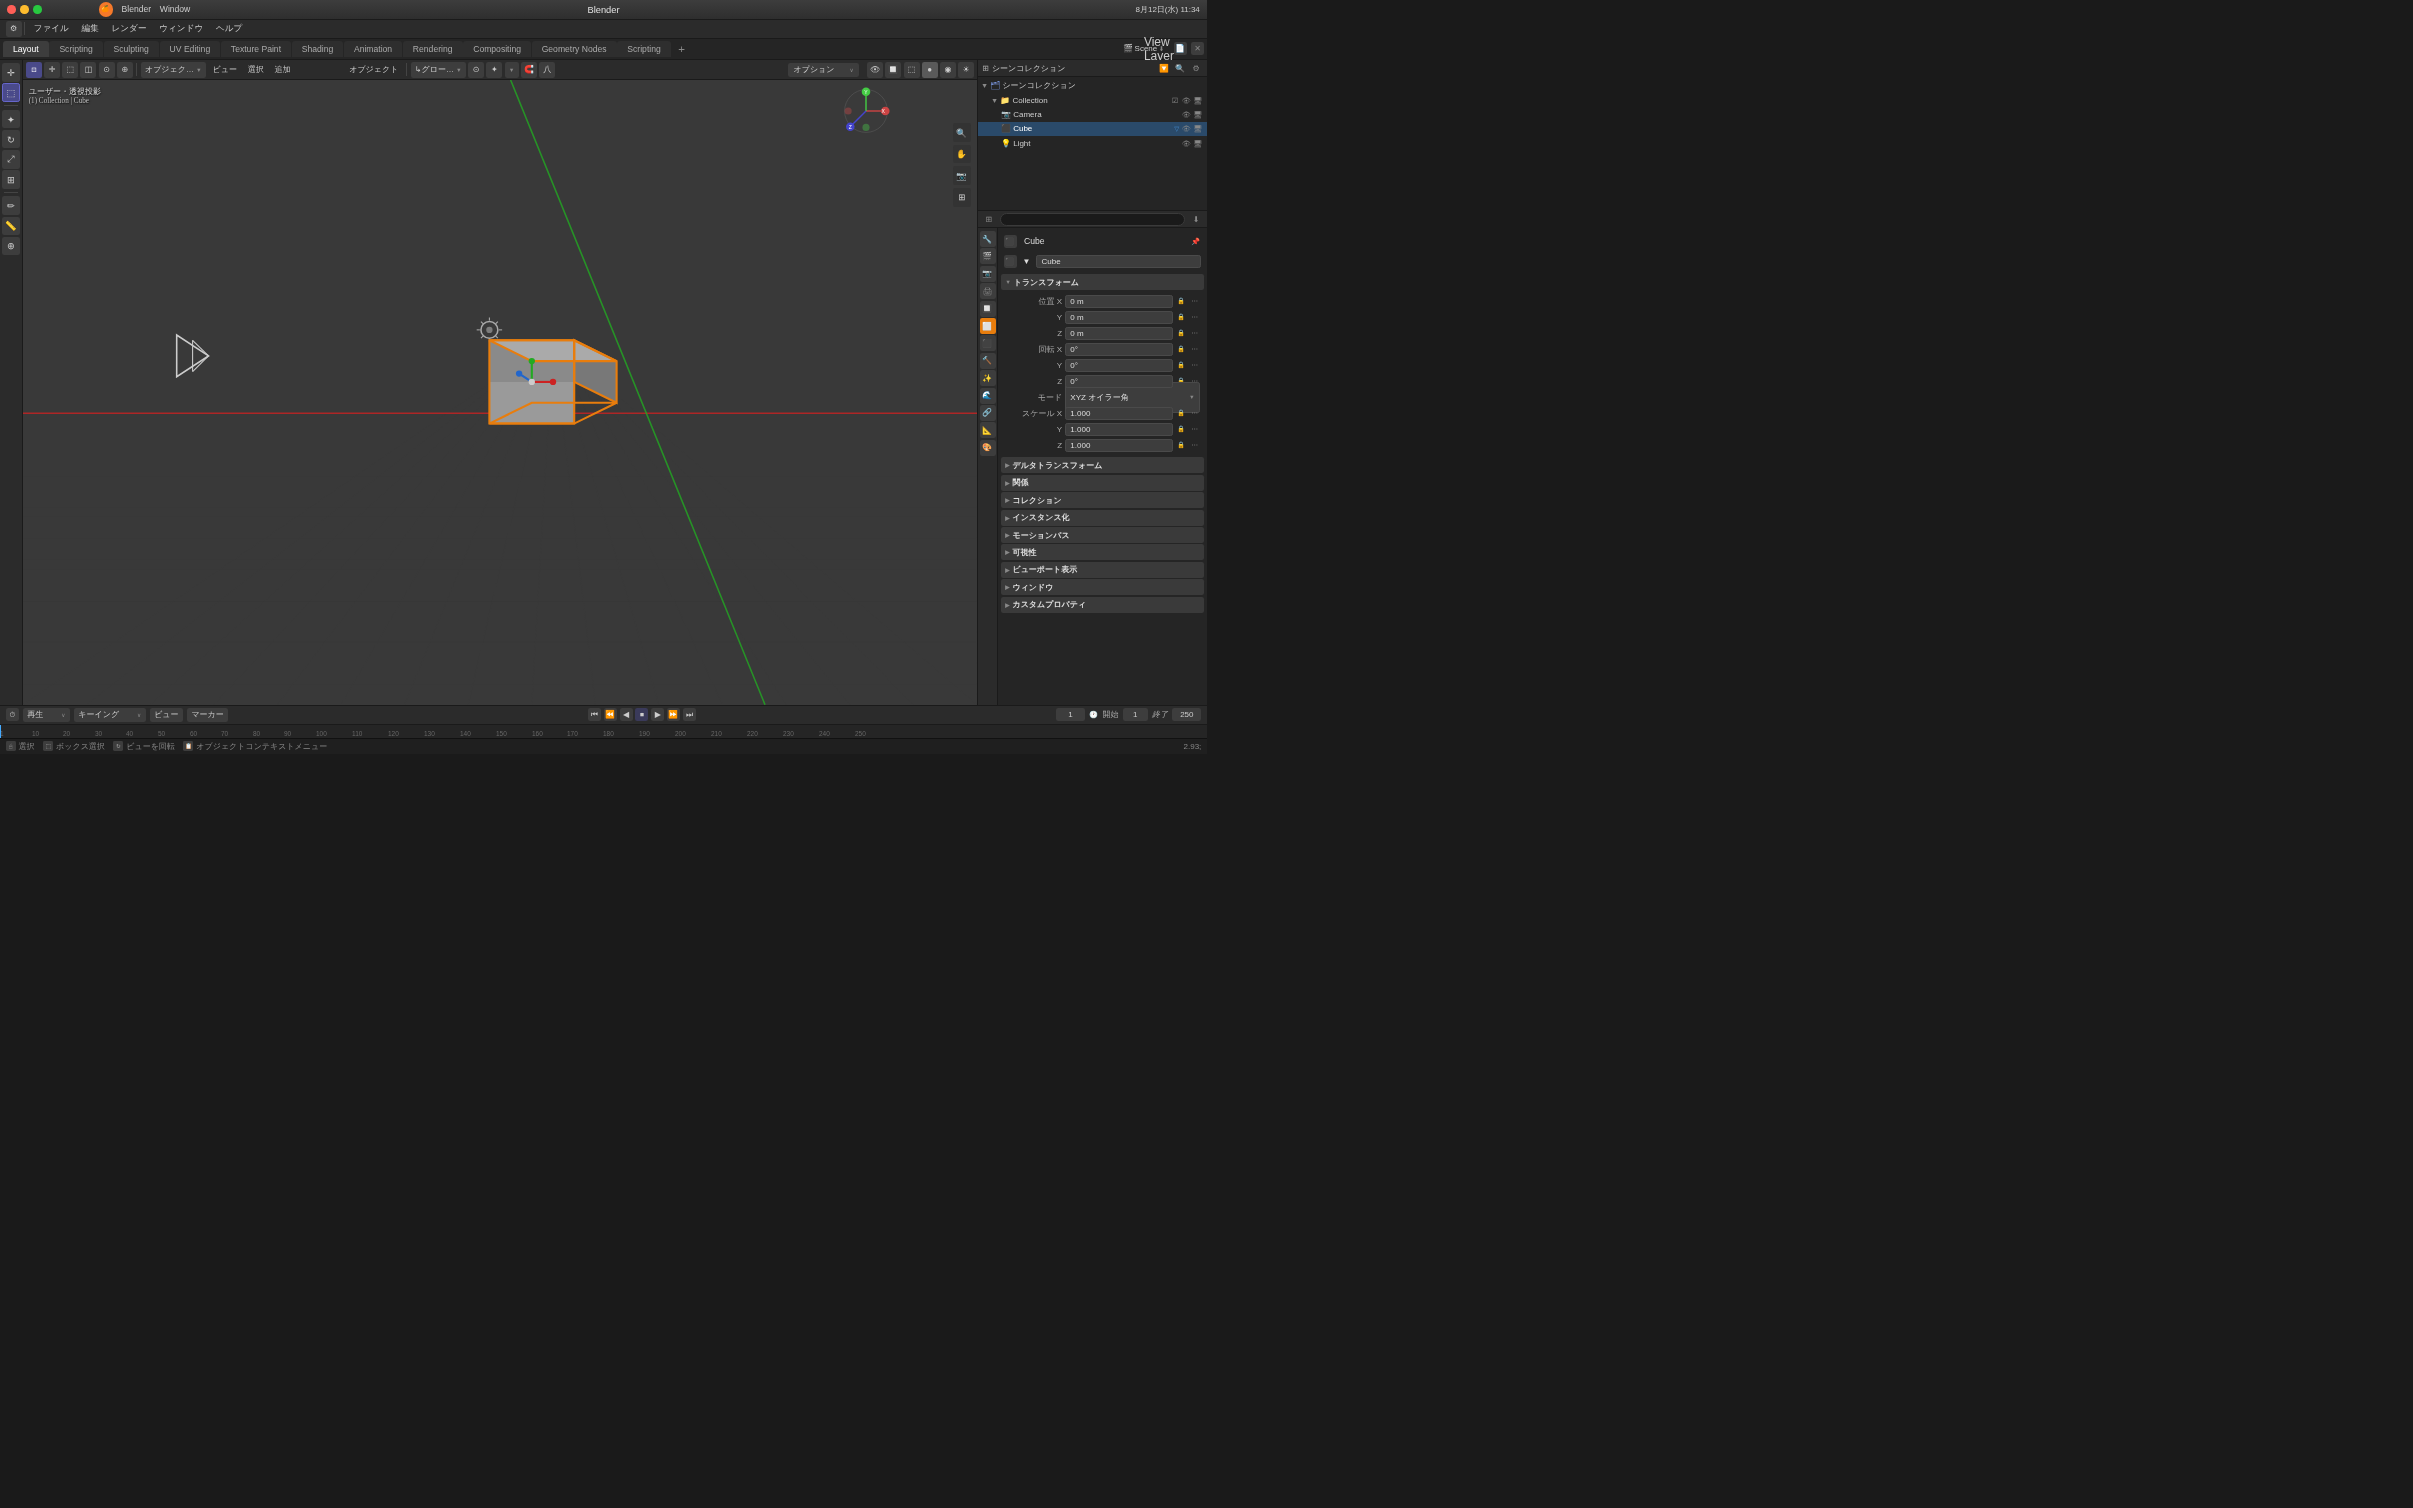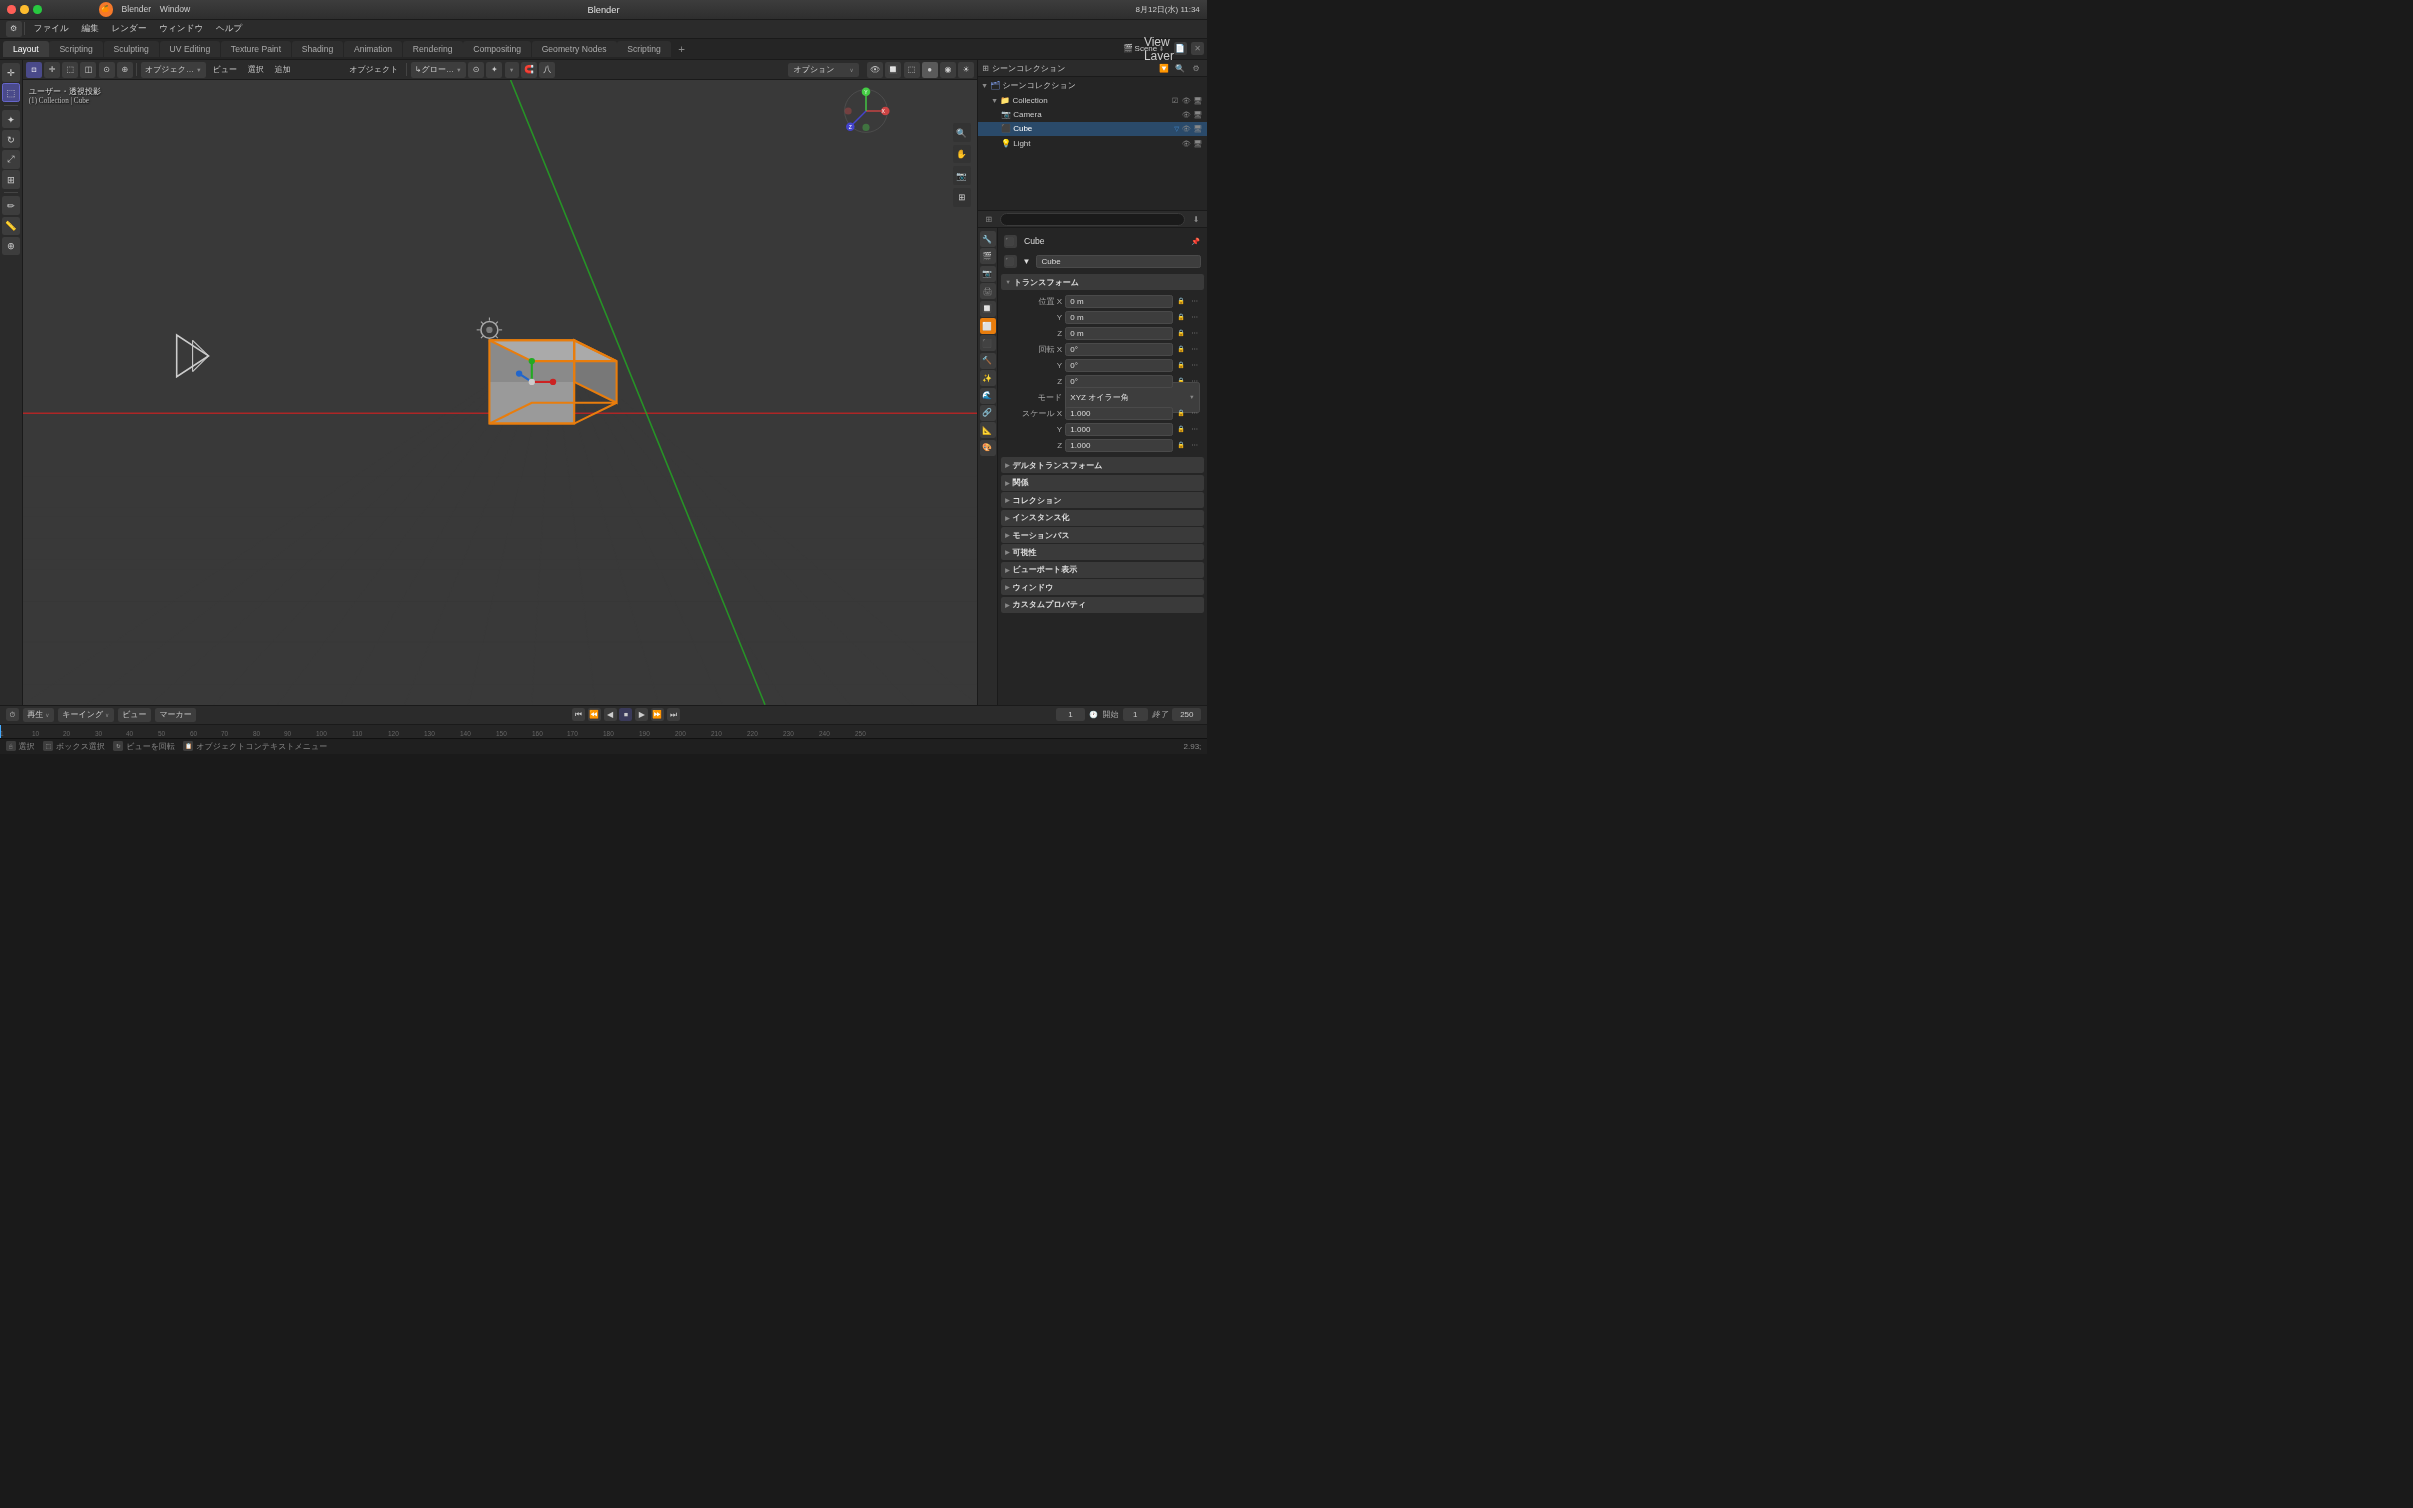--- a/index.html
+++ b/index.html
@@ -464,21 +464,21 @@
     }
     .timeline-btn {
       padding: 1.4px 4.3px;
       background: #3d3d3d;
       border-radius: 2.2px;
       font-size: 8px;
       color: #ccc;
       cursor: pointer;
       display: flex;
       align-items: center;
-      gap: 2px;
+      gap: 18px;
     }
     #timeline-right {
       display: flex;
       align-items: center;
       gap: 4.3px;
       font-size: 8px;
       color: #ccc;
     }
     #timeline-playback {
       display: flex;

